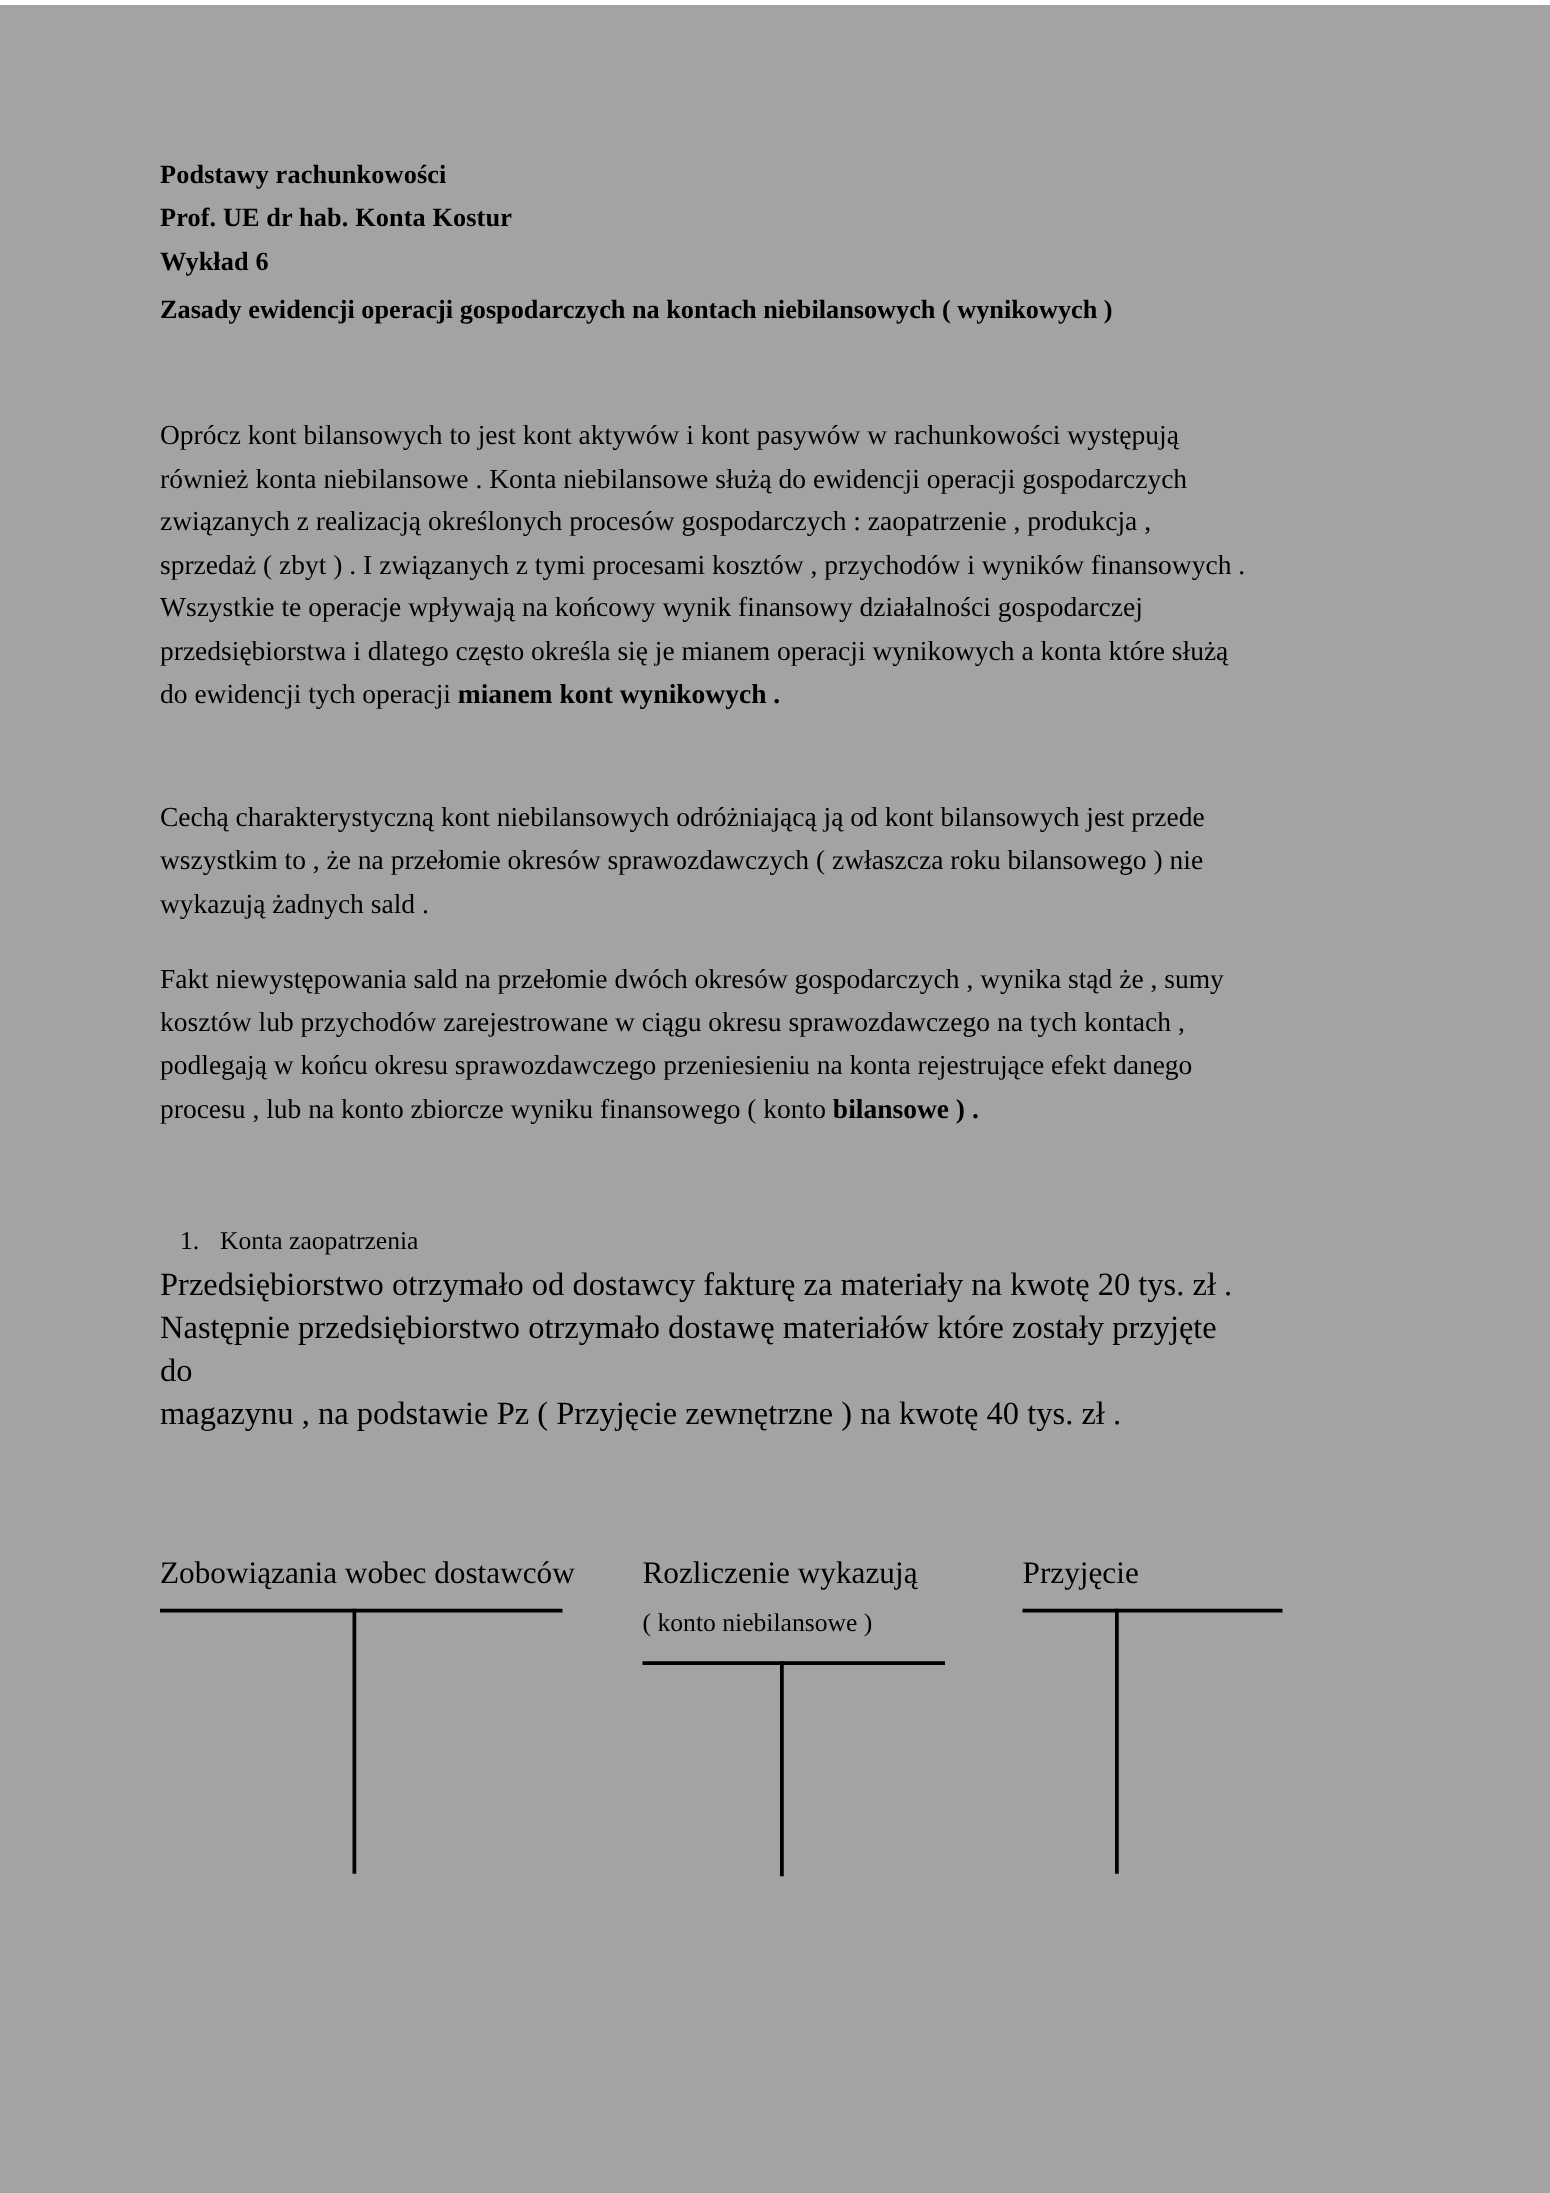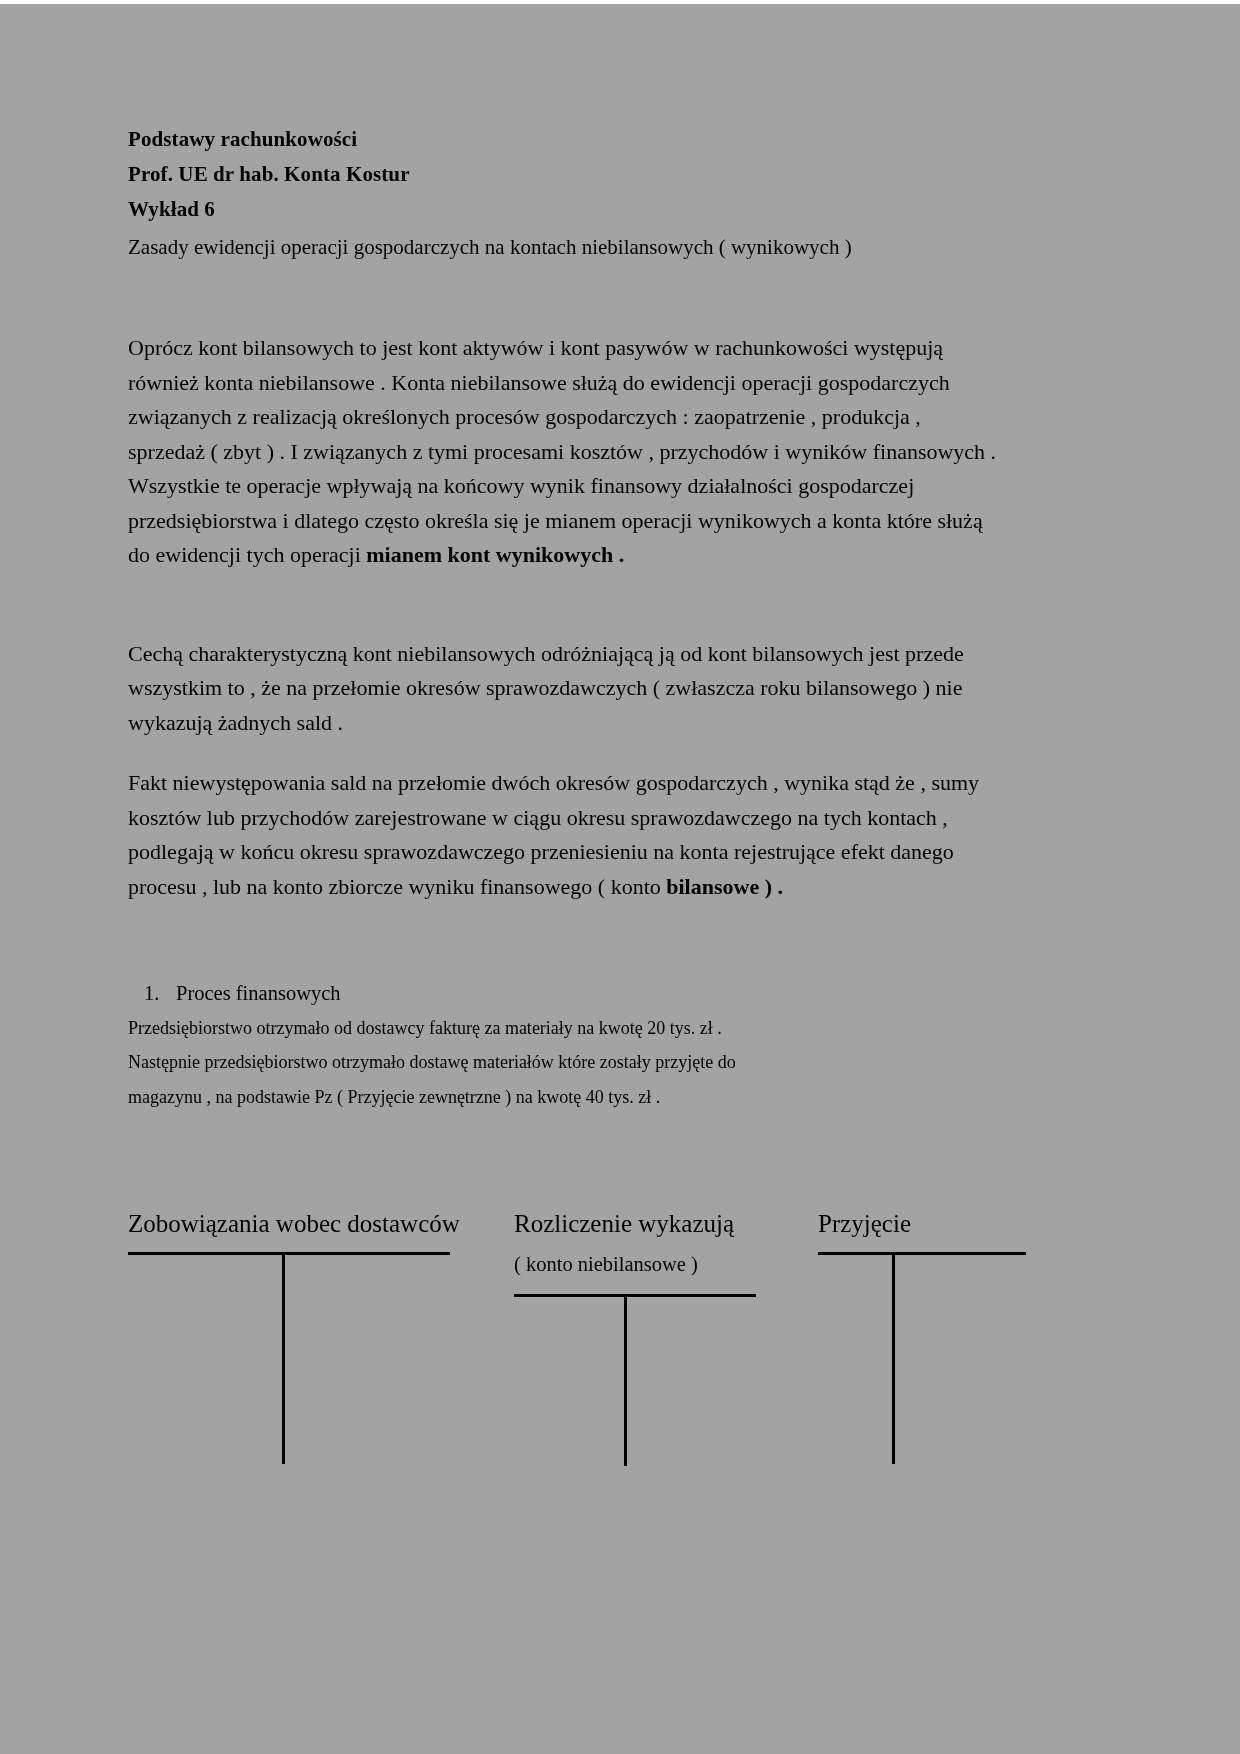--- a/index.html
+++ b/index.html
@@ -33,21 +33,21 @@
     padding-top: 118px;
   }
   .hdr-line {
     font-weight: bold;
     font-size: 21px;
     line-height: 35px;
     letter-spacing: 0.1px;
     white-space: nowrap;
   }
   .subtitle-line {
-    font-weight: normal;
+    font-weight: bold;
     font-size: 21px;
     line-height: 36px;
     margin-top: 2px;
     white-space: nowrap;
   }
 
   
   .para {
     font-size: 22px;
     line-height: 34.5px;
@@ -69,21 +69,21 @@
     line-height: 34.5px;
   }
   .list-num {
     width: 48px;
     flex: 0 0 48px;
     padding-left: 16px;
     box-sizing: border-box;
   }
   .list-text { flex: 1 1 auto; }
   .list-body {
-    font-size: 18px;
+    font-size: 26px;
     line-height: 34.5px;
     margin-top: 0;
   }
 
   
   .taccounts {
     position: relative;
     margin-top: 96px;
     height: 310px;
   }
@@ -151,21 +151,21 @@
 
     <p class="para gap-xl"><span>Oprócz kont bilansowych to jest kont aktywów i kont pasywów w rachunkowości występują również konta niebilansowe . Konta niebilansowe służą do ewidencji operacji gospodarczych związanych z realizacją określonych procesów gospodarczych : zaopatrzenie , produkcja , sprzedaż ( zbyt ) . I związanych z tymi procesami kosztów , przychodów i wyników finansowych . Wszystkie te operacje wpływają na końcowy wynik finansowy działalności gospodarczej przedsiębiorstwa i dlatego często określa się je mianem operacji wynikowych a konta które służą do ewidencji tych operacji </span><span class="b">mianem kont wynikowych .</span></p>
 
     <p class="para gap-l">Cechą charakterystyczną kont niebilansowych odróżniającą ją od kont bilansowych jest przede wszystkim to , że na przełomie okresów sprawozdawczych ( zwłaszcza roku bilansowego ) nie wykazują żadnych sald .</p>
 
     <p class="para gap-m"><span>Fakt niewystępowania sald na przełomie dwóch okresów gospodarczych , wynika stąd że , sumy kosztów lub przychodów zarejestrowane w ciągu okresu sprawozdawczego na tych kontach , podlegają w końcu okresu sprawozdawczego przeniesieniu na konta rejestrujące efekt danego procesu , lub na konto zbiorcze wyniku finansowego ( konto </span><span class="b">bilansowe ) .</span></p>
 
     <div class="list-block">
       <div class="list-item">
         <span class="list-num">1.</span>
-        <span class="list-text">Proces finansowych</span>
+        <span class="list-text">Konta zaopatrzenia</span>
       </div>
       <div class="list-body">Przedsiębiorstwo otrzymało od dostawcy fakturę za materiały na kwotę 20 tys. zł .</div>
       <div class="list-body">Następnie przedsiębiorstwo otrzymało dostawę materiałów które zostały przyjęte do</div>
       <div class="list-body">magazynu , na podstawie Pz ( Przyjęcie zewnętrzne ) na kwotę 40 tys. zł .</div>
     </div>
 
     <div class="taccounts">
 
       <div class="tacc" id="tacc-1">
         <div class="tacc-title">Zobowiązania wobec dostawców</div>

